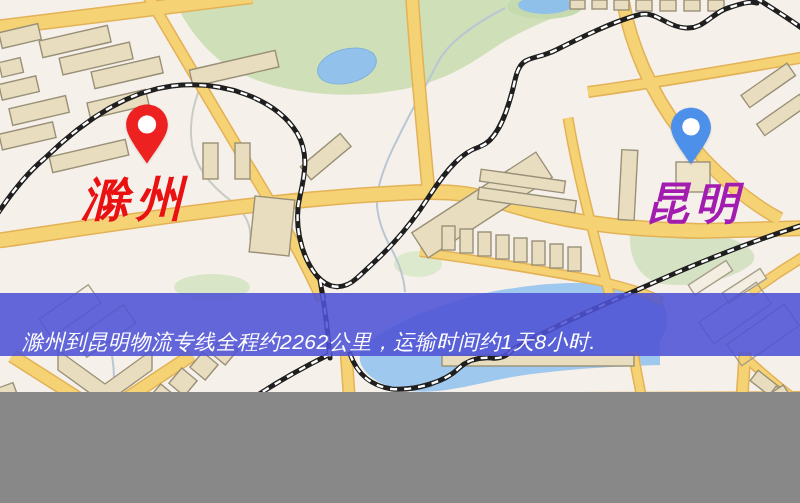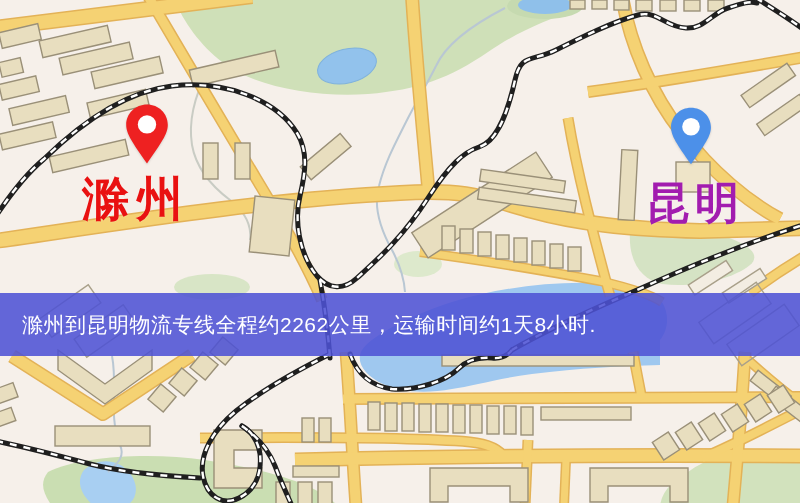--- a/index.html
+++ b/index.html
@@ -1,36 +1,37 @@
 <!DOCTYPE html>
 <html><head>
 <meta charset="utf-8">
 <style>
   html,body{margin:0;padding:0;background:#888;}
   .stage{
-    position:relative;width:800px;height:503px;overflow:hidden;
+    position:relative;width:800px;height:392px;overflow:hidden;
     font-family:"Liberation Sans","DejaVu Sans",sans-serif;
     background:#f6f0ea;
+    font-style:italic;
   }
   .map-svg{position:absolute;left:0;top:0;width:800px;height:503px;display:block;}
   .marker{position:absolute;}
   .pin{position:absolute;display:block;filter:drop-shadow(0 1px 1px rgba(0,0,0,.15));}
   .marker-label{
     position:absolute;font-weight:700;line-height:1;white-space:nowrap;
     text-shadow:0 0 2px rgba(255,255,255,.35);
   }
   #origin-marker{left:0;top:0;width:0;height:0;}
   #origin-pin{left:123px;top:97px;width:48px;height:74px;}
   #origin-label{left:82px;top:175px;font-size:47px;letter-spacing:7px;color:#e91111;}
   #dest-pin{left:668px;top:103px;width:46px;height:66px;}
   #dest-label{left:646px;top:181px;font-size:44px;letter-spacing:5px;color:#a21caf;}
   .banner{
     position:absolute;left:0;top:293px;width:800px;height:63px;
     background:rgba(77,81,212,0.87);
-    display:flex;align-items:center;box-sizing:border-box;padding:16px 22px;
+    display:flex;align-items:flex-end;box-sizing:border-box;padding:0 22px;
   }
   .banner-text{color:#ffffff;font-size:21px;letter-spacing:0.5px;}
 </style>
 </head>
 <body>
 
 <div class="stage">
 
   <svg class="map-svg" viewBox="0 0 800 503" aria-hidden="true">
 

